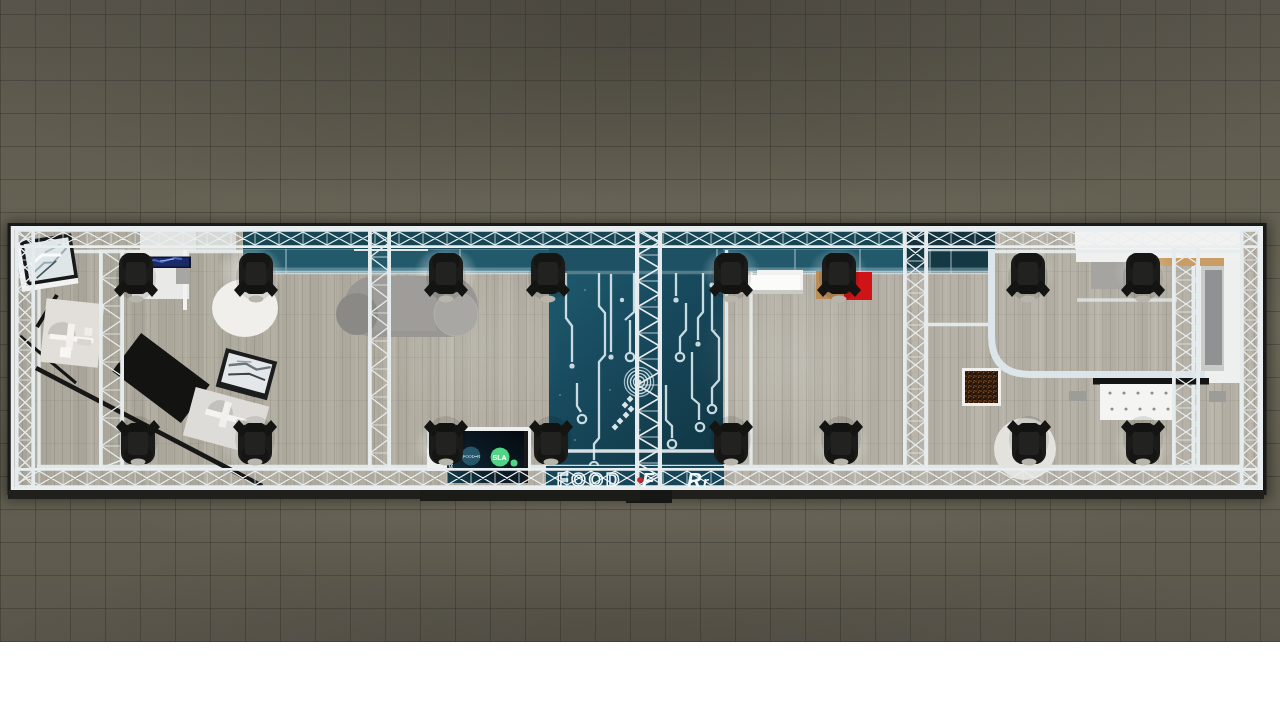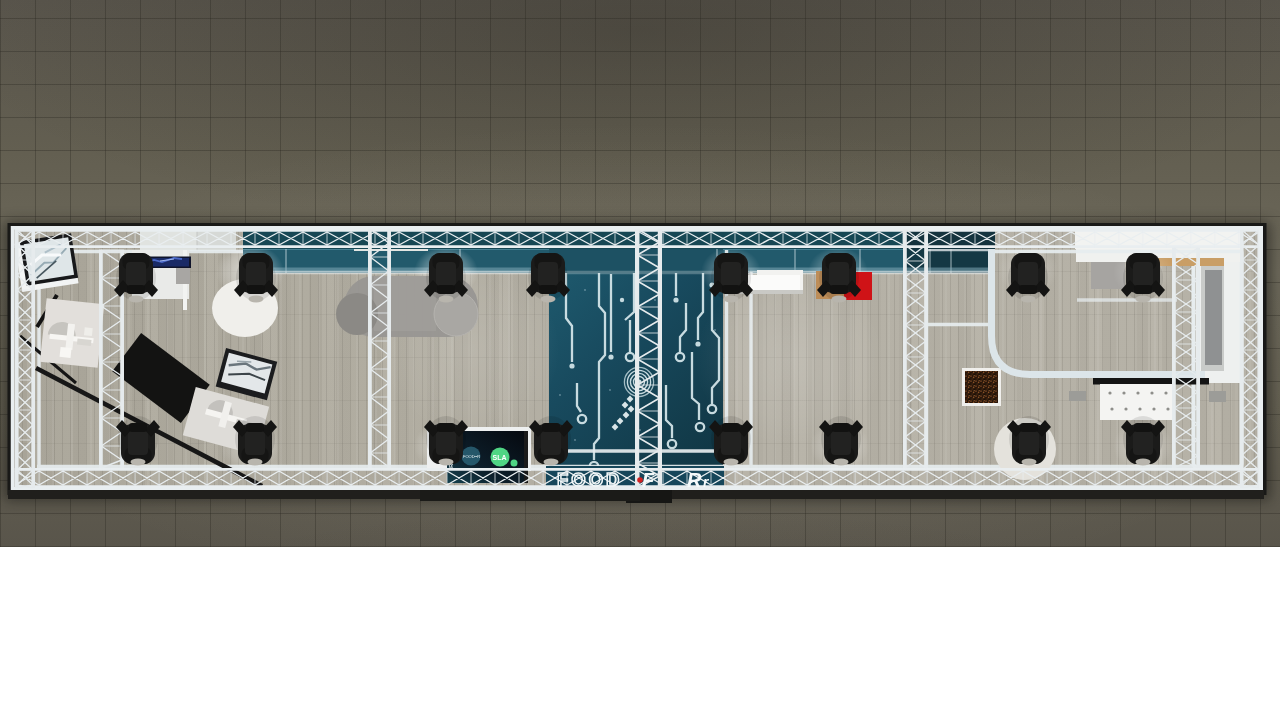--- a/index.html
+++ b/index.html
@@ -1,17 +1,17 @@
 <!DOCTYPE html>
 <html><head>
 <meta charset="utf-8">
 <style>
   html,body{margin:0;padding:0;width:1280px;height:719px;overflow:hidden;
     font-family:"Liberation Sans", sans-serif;}
-  #stage{position:relative;width:1280px;height:547px;background:#a16207;}
+  #stage{position:relative;width:1280px;height:642px;background:#a16207;}
   
   #bg{position:absolute;inset:0;
     background:
       repeating-linear-gradient(90deg, rgba(38,36,29,.32) 0 1px, transparent 1px 35px),
       repeating-linear-gradient(0deg, rgba(38,36,29,.32) 0 1px, transparent 1px 33px),
       radial-gradient(ellipse 1000px 300px at 640px 30px, rgba(22,20,15,.22), rgba(22,20,15,0) 70%),
       radial-gradient(ellipse 1000px 280px at 640px 700px, rgba(22,20,15,.16), rgba(22,20,15,0) 70%),
       radial-gradient(ellipse 950px 340px at 640px 365px, rgba(240,232,212,.11), rgba(240,232,212,0) 72%),
       linear-gradient(180deg,#59554c 0%, #635f51 28%, #6c685a 50%, #646052 74%, #59554b 100%);
   }

